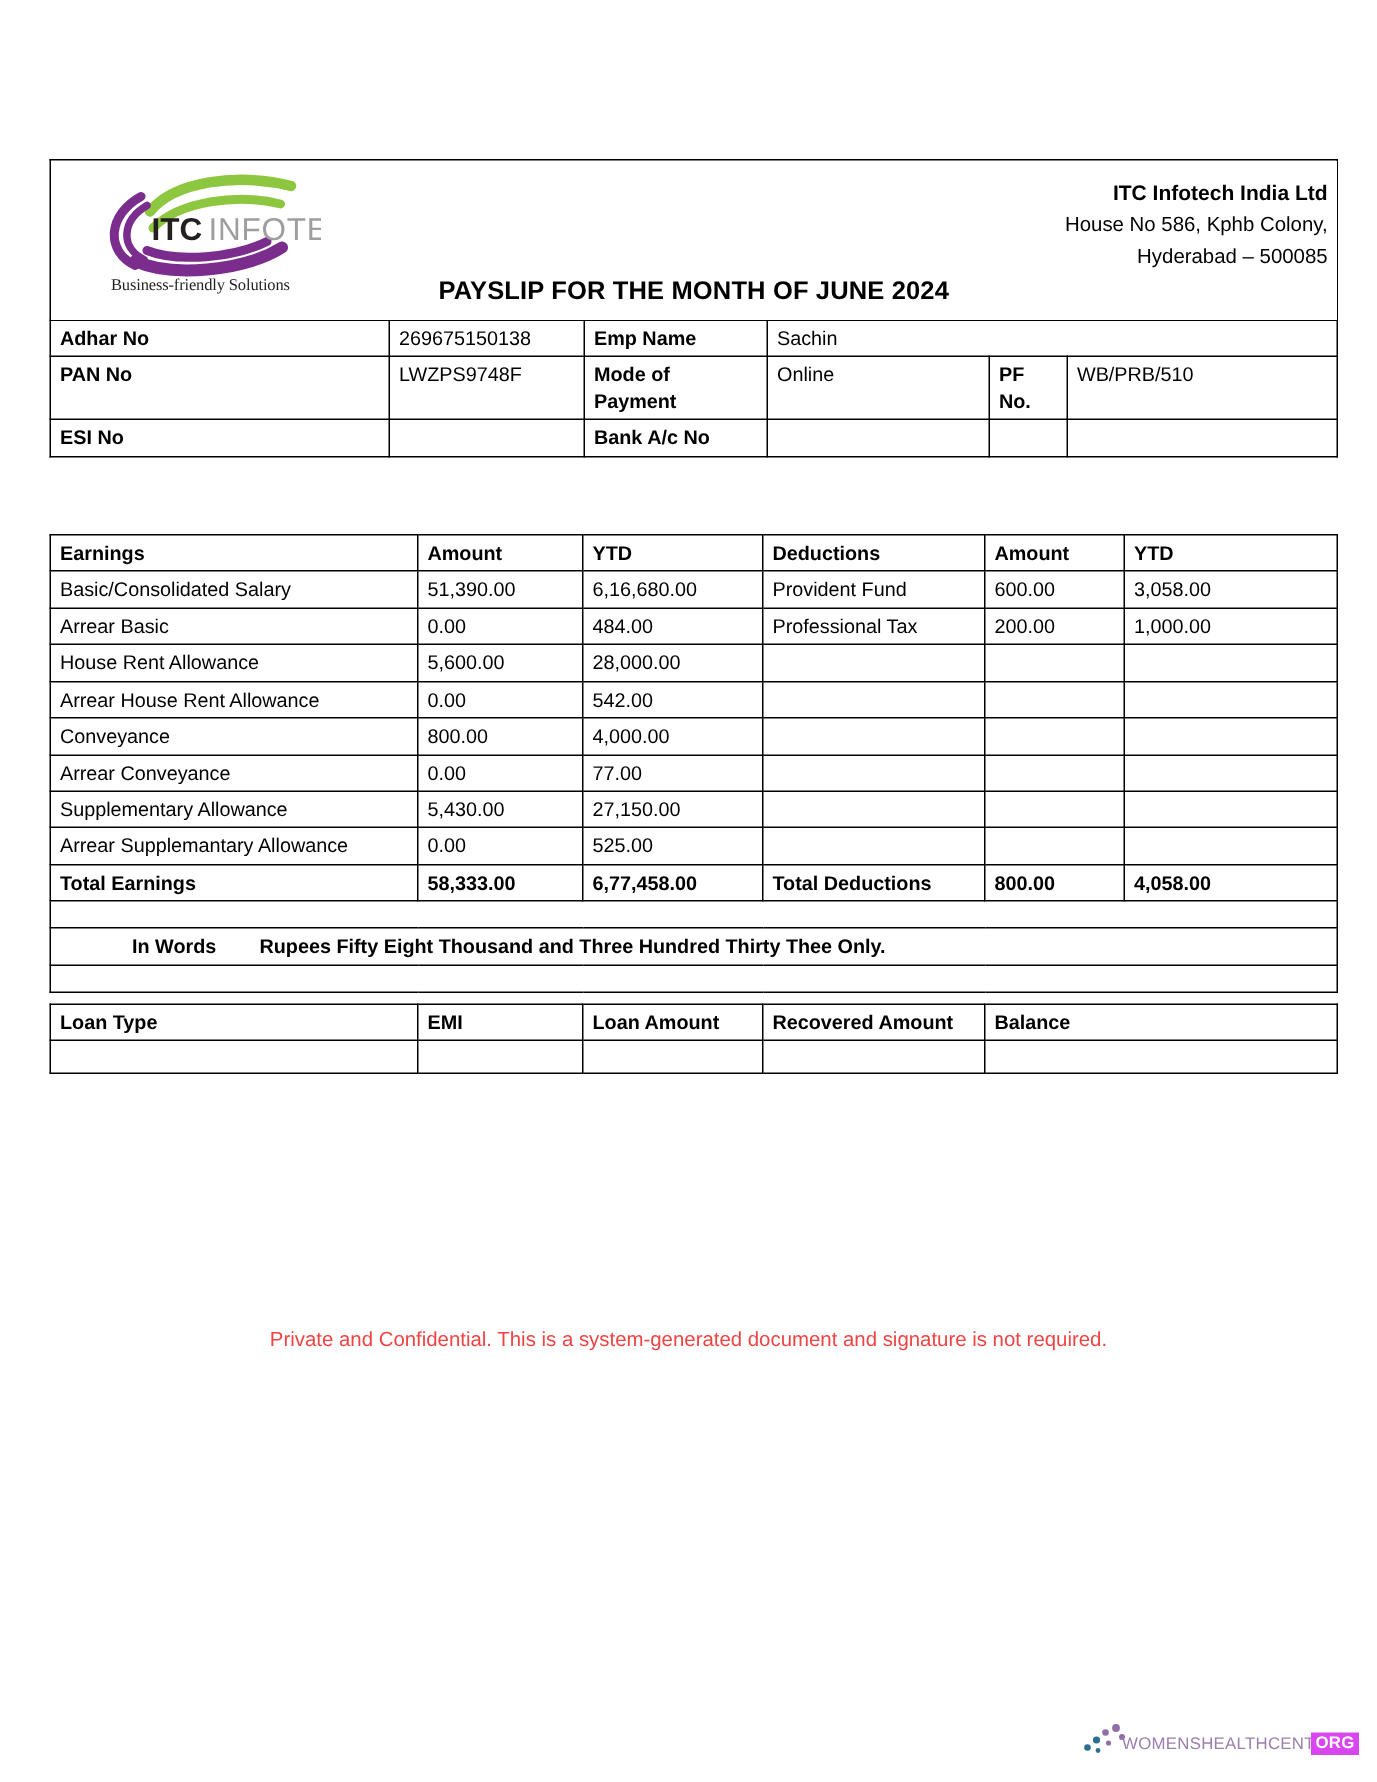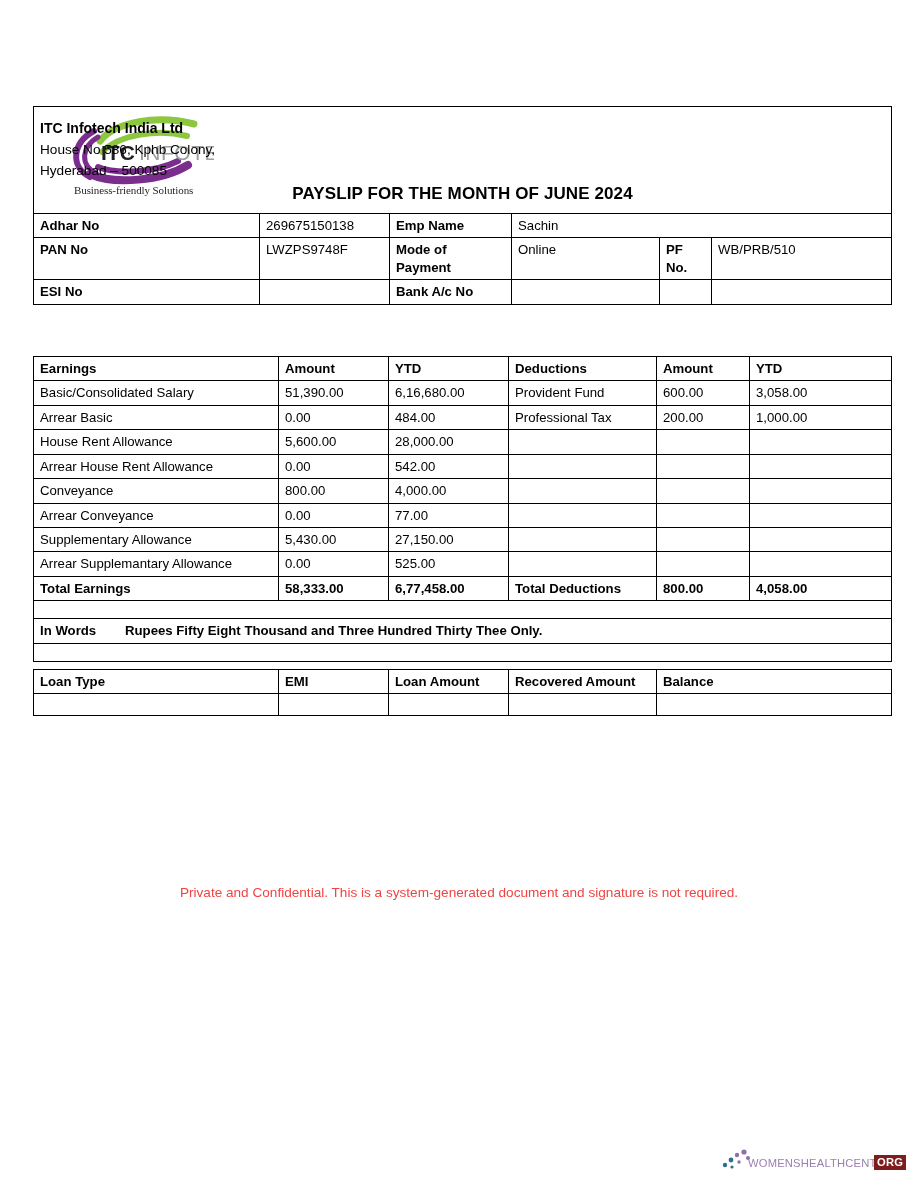--- a/index.html
+++ b/index.html
@@ -50,21 +50,21 @@
     position: relative;
   }
   .hdr-inner {
     position: relative;
     height: 100px;
   }
   .company-block {
     position: absolute;
     left: 0; right: 0;
     top: 8px;
-    text-align: left;
+    text-align: right;
   }
   .company-name {
     font-size: 14px;
     font-weight: bold;
     line-height: 1.5;
   }
   .company-addr {
     font-size: 13.6px;
     line-height: 1.55;
     font-weight: normal;
@@ -136,21 +136,21 @@
     font-size: 11.2px;
     letter-spacing: 0.2px;
     color: #9b7fae;
     white-space: nowrap;
     font-family: "Liberation Sans", sans-serif;
   }
   .wm-org {
     position: absolute;
     left: 152px;
     top: 7px;
-    background: #7f1d1d;
+    background: #d946ef;
     color: #ffffff;
     font-size: 11.2px;
     font-weight: bold;
     padding: 1px 3px 1px 3px;
     letter-spacing: 0.2px;
     line-height: 1.15;
   }
 </style>
 </head>
 <body>
@@ -320,21 +320,21 @@
         <td class="b">800.00</td>
         <td class="b">4,058.00</td>
       </tr>
 
       <tr class="spacer-row">
         <td colspan="6"></td>
       </tr>
 
       <tr>
         <td colspan="6">
-          <span class="b" style="display:inline-block;width:85px;">In Words</span><span class="b">Rupees Fifty Eight Thousand and Three Hundred Thirty Thee Only.</span>
+          <span class="b" style="display:inline-block;width:85px;margin-left:48px;">In Words</span><span class="b">Rupees Fifty Eight Thousand and Three Hundred Thirty Thee Only.</span>
         </td>
       </tr>
       <tr class="spacer-row">
         <td colspan="6"></td>
       </tr>
     </tbody>
   </table>
 
   <table class="doc-table positioned" style="top:669px;">
     <colgroup>

